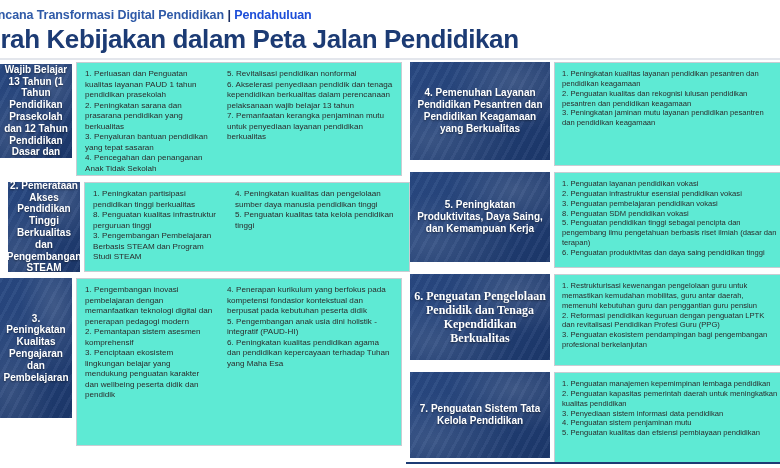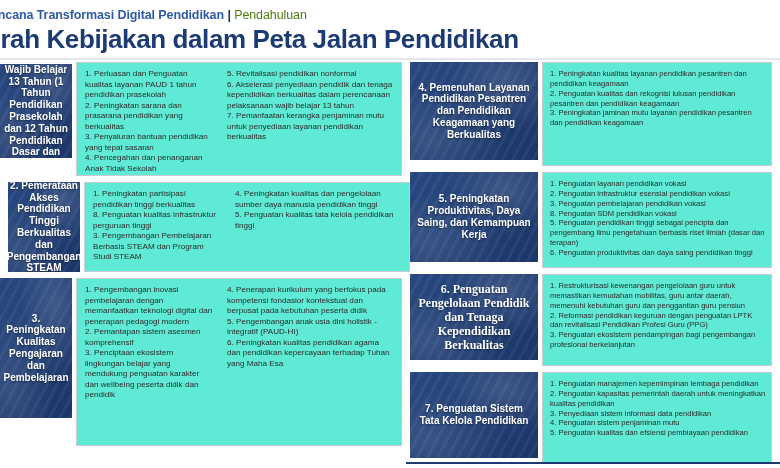--- a/index.html
+++ b/index.html
@@ -24,21 +24,21 @@
     padding: 8px 0 0 0;
   }
   .breadcrumb {
     font-size: 12.5px;
     color: #2f5aa8;
     font-weight: 600;
     letter-spacing: -0.1px;
     white-space: nowrap;
   }
   .breadcrumb .sep { color: #1b2f63; font-weight: 700; }
-  .breadcrumb .crumb2 { color: #4d7c0f; font-weight: 400; }
+  .breadcrumb .crumb2 { color: #1d4ed8; font-weight: 700; }
   .page-title {
     font-size: 26px;
     font-weight: 700;
     color: #1c3b74;
     letter-spacing: -0.4px;
     margin-top: 2px;
     white-space: nowrap;
   }
   .header-rule {
     position: absolute;
@@ -116,21 +116,21 @@
     text-indent: 0;
     padding-left: 0;
   }
 
   
   .l-label { width: 72px; }
   .l-c1 { width: 143px; padding: 6px 6px 4px 8px; font-size: 8.1px; border-right: none; }
   .l-c2 { width: 183px; padding: 6px 8px 4px 8px; font-size: 8.1px; border-left: none; }
 
   
-  .r-label { width: 128px; }
+  .r-label { width: 140px; }
   .r-c1 { width: 230px; padding: 6px 5px 4px 7px; font-size: 7.6px; }
 
   
   #row-l1 { left: 0;  top: 0;   height: 114px; }
   #row-l1 .l-label { height: 94px; margin-top: 2px; font-size: 10px; }
   #row-l1 .content-box { height: 114px; }
 
   #row-l2 { left: 8px;  top: 120px; height: 90px; }
   #row-l2 .l-label { height: 90px; font-size: 10px; }
   #row-l2 .content-box { height: 90px; }

